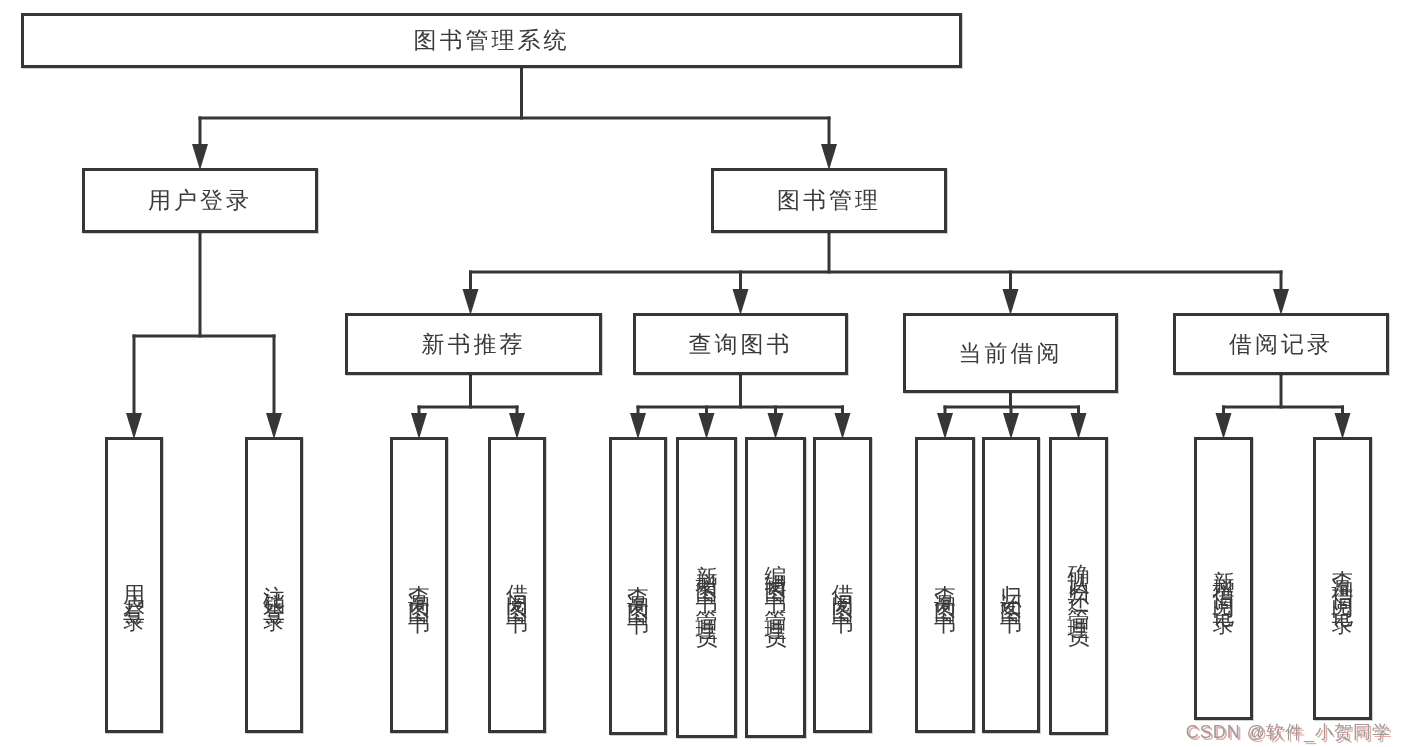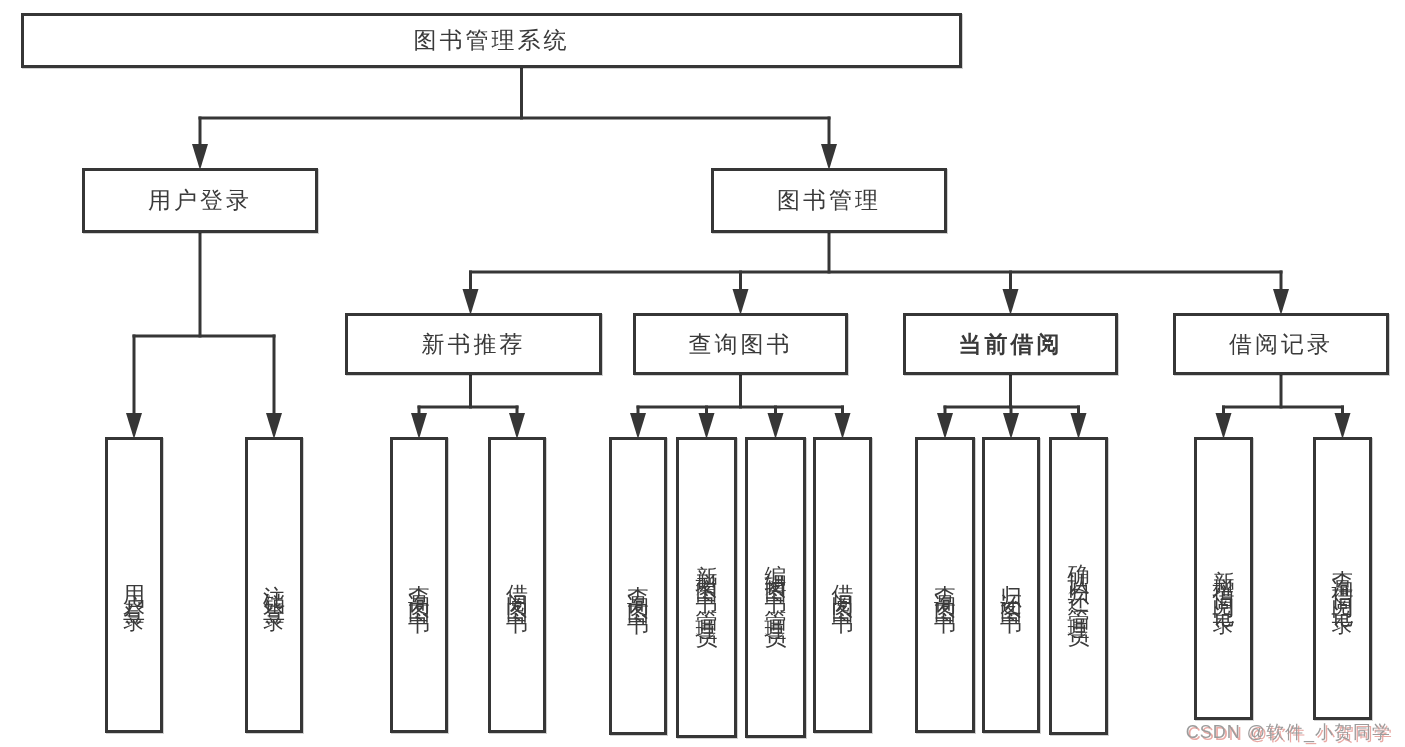--- a/index.html
+++ b/index.html
@@ -122,21 +122,21 @@
       </div>
       <div class="node node-h" style="left: 711px; top: 168px; width: 236px; height: 65px;">
         <span class="label">图书管理</span>
       </div>
       <div class="node node-h" style="left: 345px; top: 313px; width: 257px; height: 62px;">
         <span class="label">新书推荐</span>
       </div>
       <div class="node node-h" style="left: 633px; top: 313px; width: 215px; height: 62px;">
         <span class="label">查询图书</span>
       </div>
-      <div class="node node-h" style="left: 903px; top: 313px; width: 215px; height: 62px; font-weight: bold;">
+      <div class="node node-h" style="left: 903px; top: 313px; width: 215px; height: 80px;">
         <span class="label">当前借阅</span>
       </div>
       <div class="node node-h" style="left: 1173px; top: 313px; width: 216px; height: 62px;">
         <span class="label">借阅记录</span>
       </div>
       <div class="node node-v" style="left: 105px; top: 437px; width: 58px; height: 296px;">
         <span class="label">用户登录</span>
       </div>
       <div class="node node-v" style="left: 245px; top: 437px; width: 58px; height: 296px;">
         <span class="label">注销登录</span>

